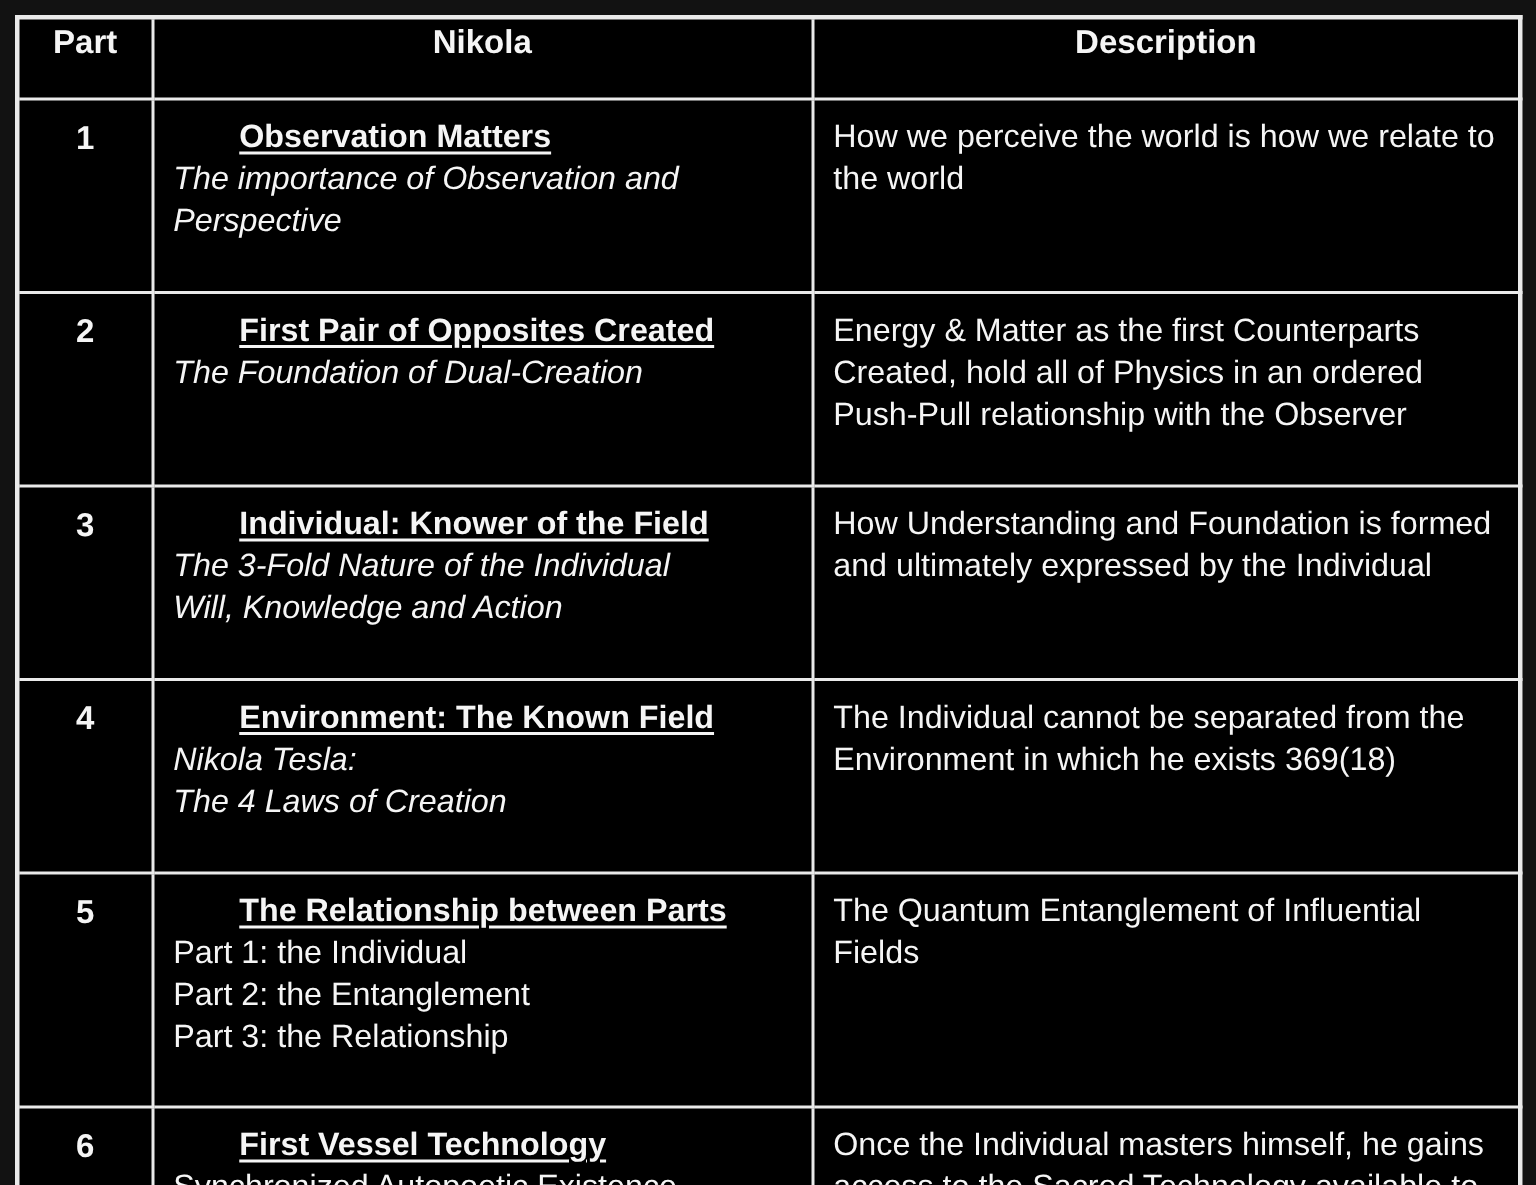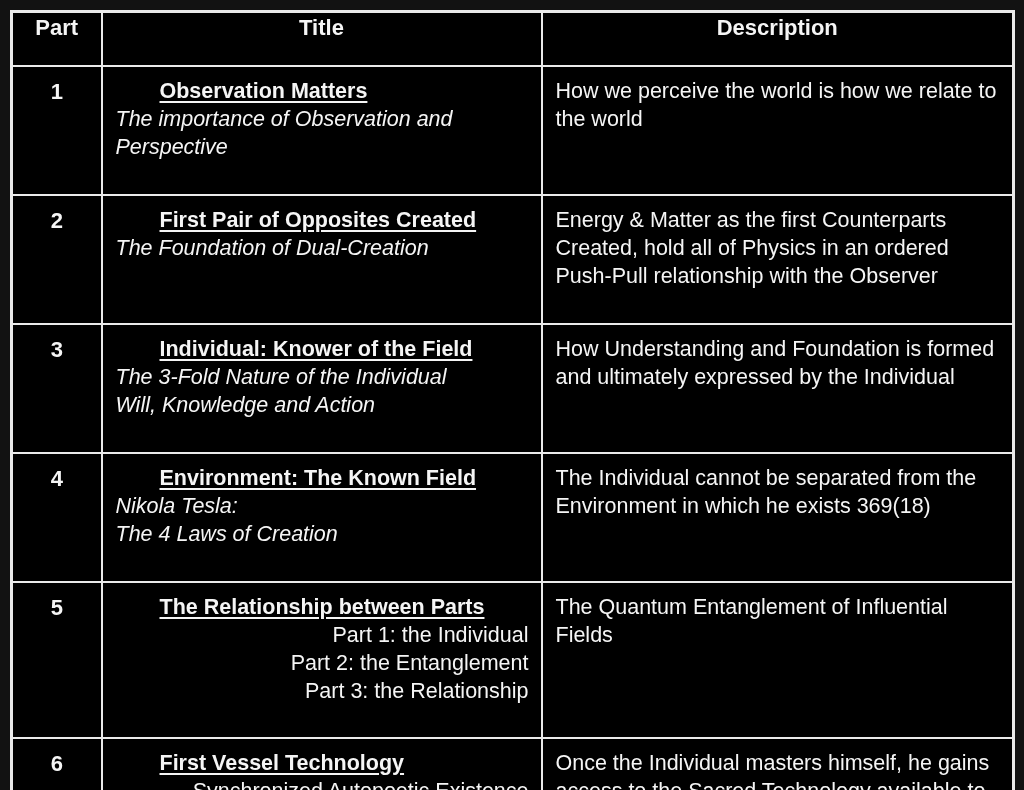--- a/index.html
+++ b/index.html
@@ -59,21 +59,21 @@
     line-height: 28px;
   }
   .title-main {
     font-weight: bold;
     text-decoration: underline;
     text-decoration-thickness: 2px;
     text-underline-offset: 3px;
     margin-left: 44px;
   }
   .sub-italic { font-style: italic; }
-  .sub-regular { font-style: normal; text-align: right; }
+  .sub-regular { font-style: normal; }
 
   tr.row-1 td { height: 109px; }
   tr.row-2 td { height: 109px; }
   tr.row-3 td { height: 109px; }
   tr.row-4 td { height: 109px; }
   tr.row-5 td { height: 136px; }
   tr.row-6 td { height: 131px; }
 </style>
 </head>
 <body>
@@ -81,21 +81,21 @@
 <div class="slide">
   <table class="parts-table">
     <colgroup>
       <col class="col-part">
       <col class="col-title">
       <col class="col-desc">
     </colgroup>
     <thead>
       <tr class="header-row">
         <th class="hdr">Part</th>
-        <th class="hdr">Title</th>
+        <th class="hdr">Nikola</th>
         <th class="hdr">Description</th>
       </tr>
     </thead>
     <tbody>
       <tr class="row-1">
         <td class="part-cell">1</td>
         <td class="title-cell">
           <div class="title-main">Observation Matters</div>
           <div class="sub-italic">The importance of Observation and Perspective</div>
         </td>

